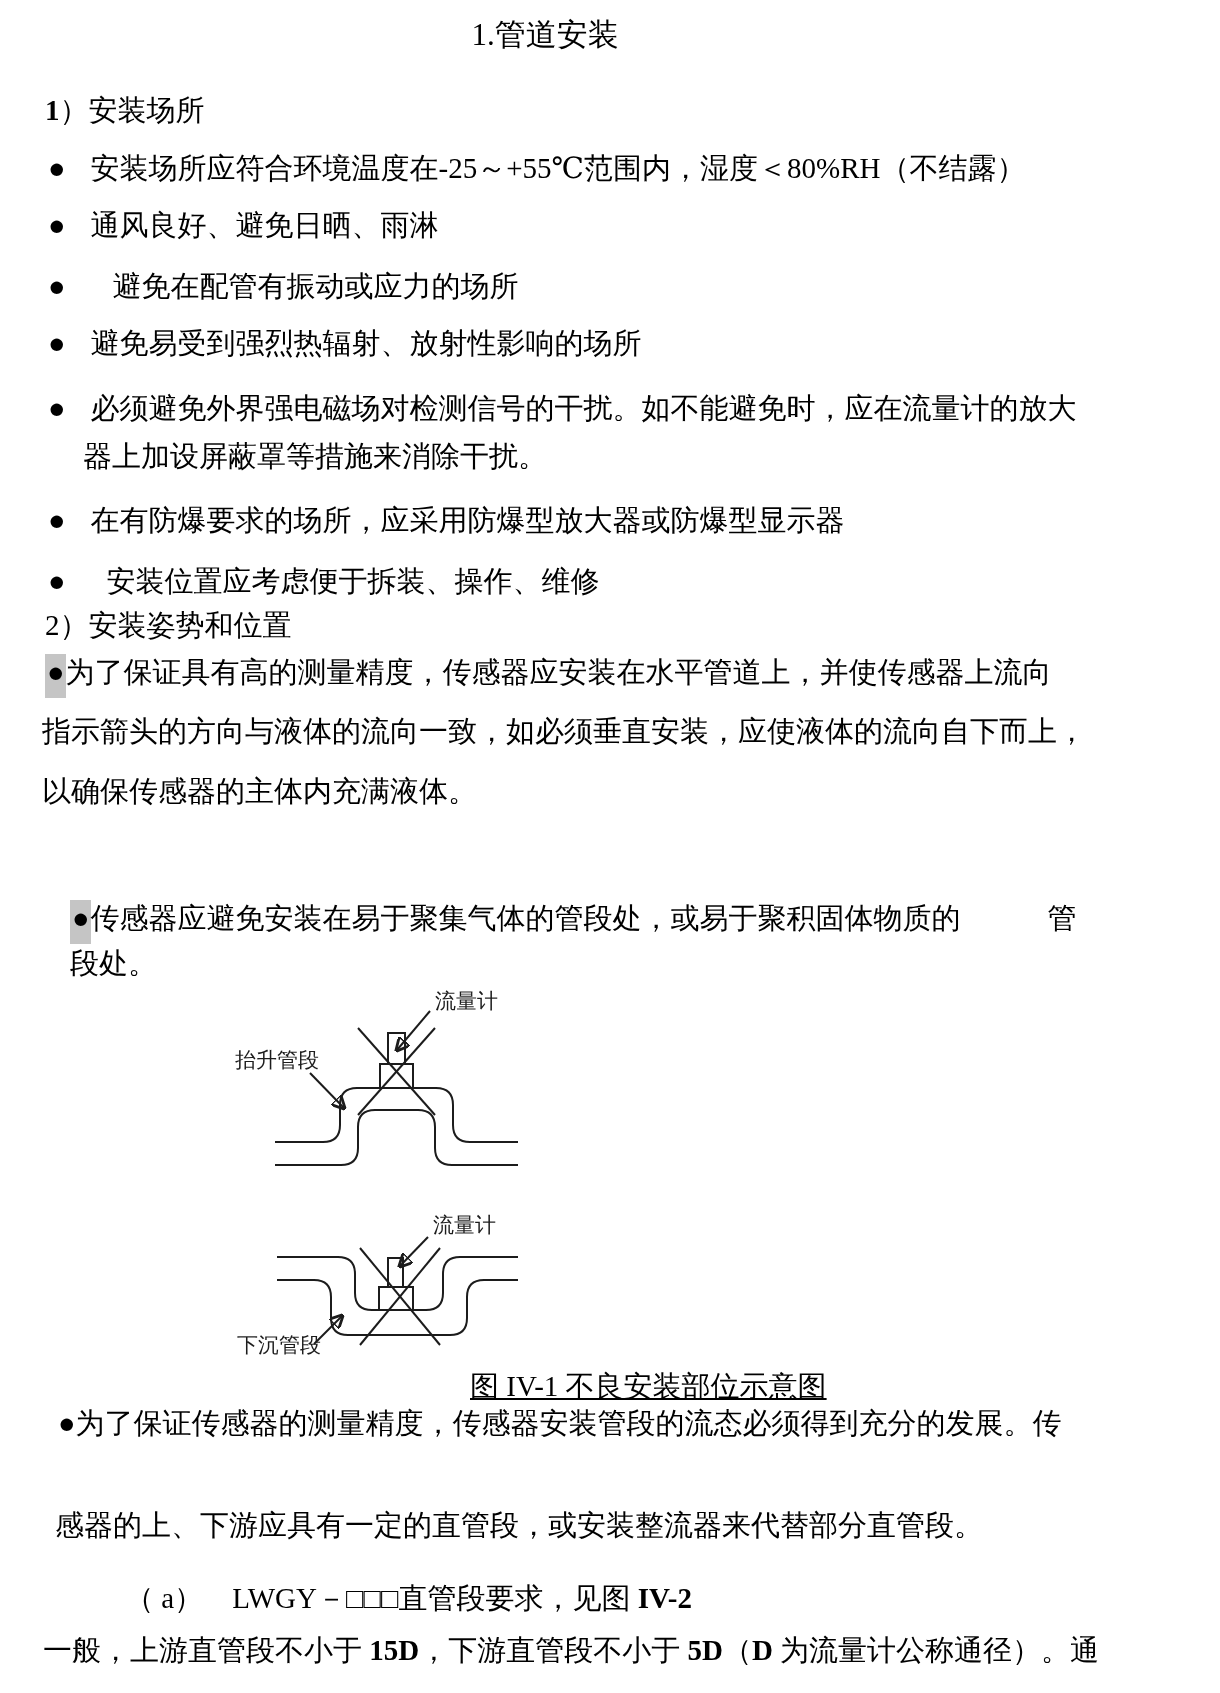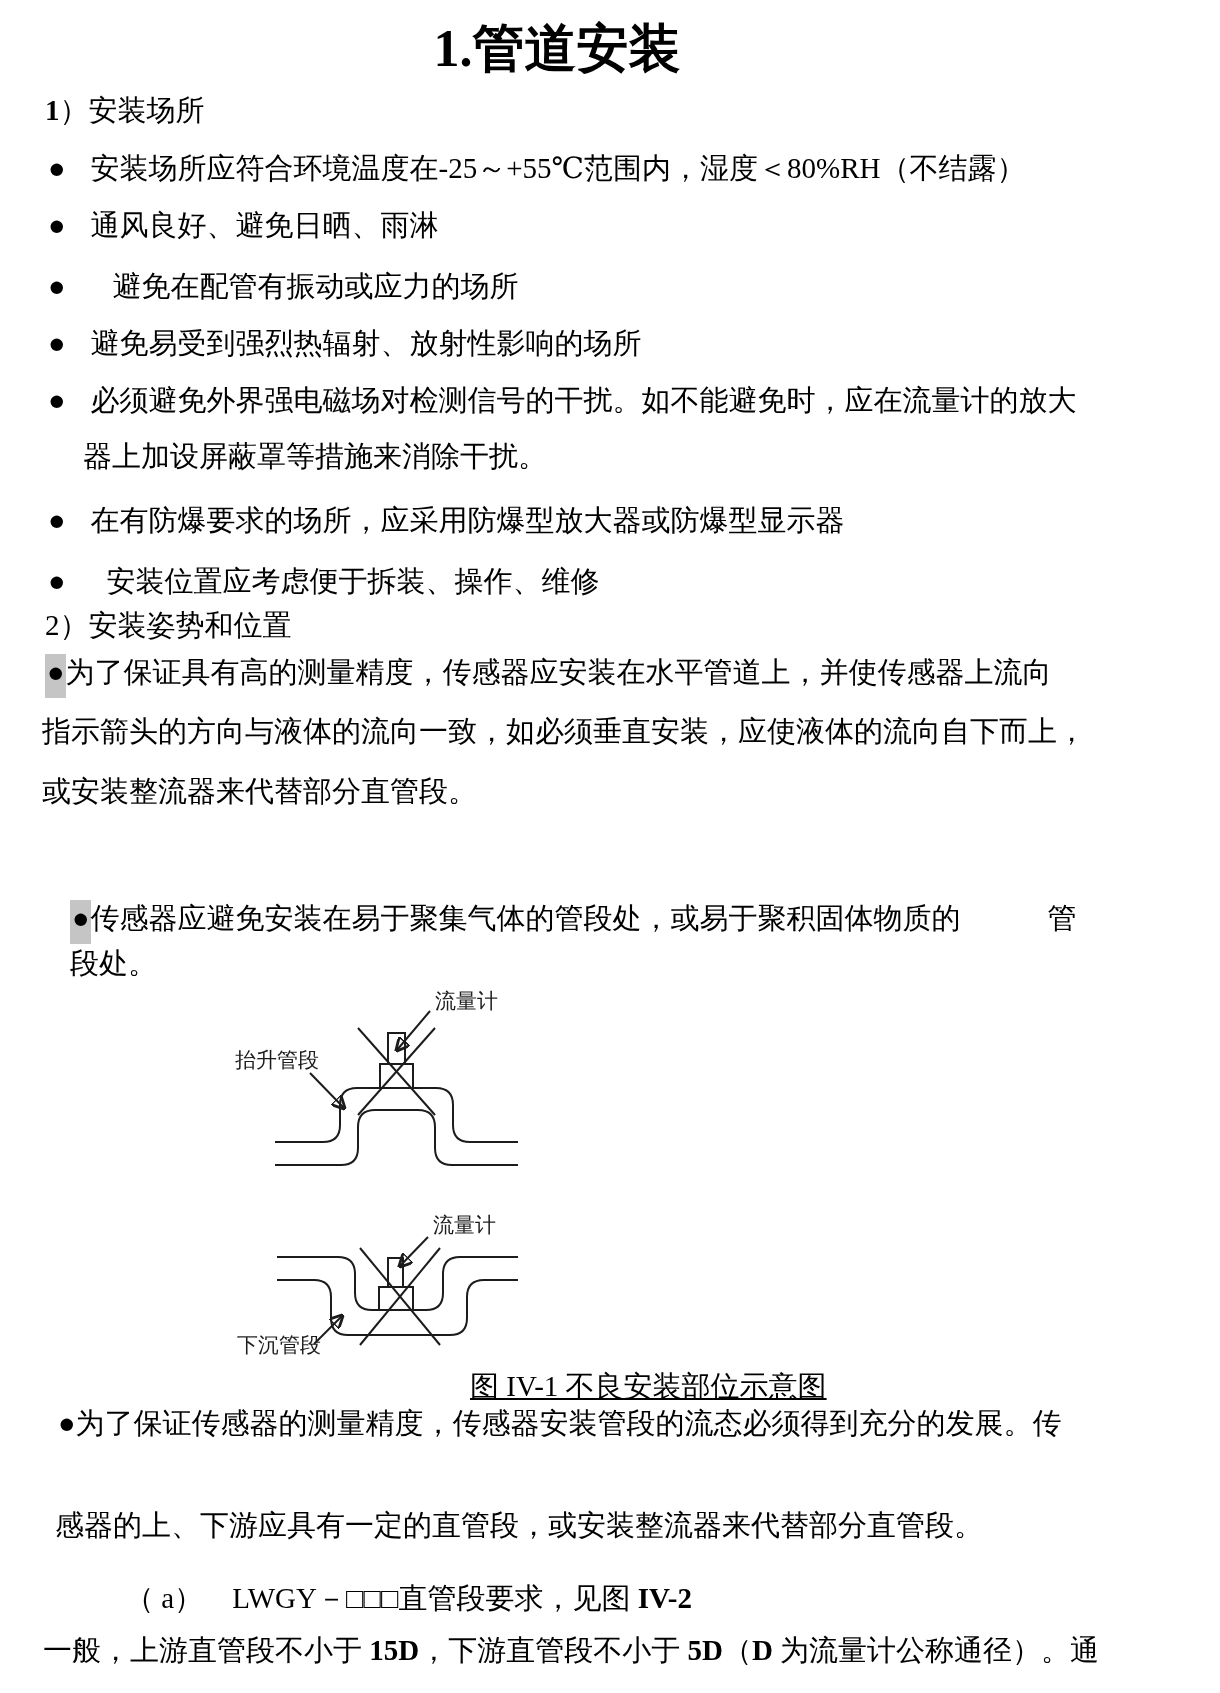--- a/index.html
+++ b/index.html
@@ -15,24 +15,23 @@
     position:absolute;
     font-size:29px;
     line-height:40px;
     white-space:pre;
     text-align:center;
   }
   .title{
     position:absolute;
     top:14px;left:0;width:1090px;
     text-align:center;
-    font-size:52px;
-    font-weight:bold;
+    font-size:31px;
+    font-weight:normal;
     white-space:pre;
-    padding-left:12px;
   }
   b{font-weight:bold;}
   .blt{margin-right:25px;}
   .blt-hl{
     background:#c5c5c5;
     padding:2px 1px 10px 2px;
   }
   .fig-svg{position:absolute;}
   .fig-svg path, .fig-svg line{stroke:#1c1c1c;stroke-width:2;fill:none;}
   .fig-svg rect{stroke:#1c1c1c;stroke-width:2;fill:#ffffff;}
@@ -49,32 +48,32 @@
   <div class="ln" style="top:90px;left:45px"><b>1</b><span>）安装场所</span></div>
 
   <div class="ln" style="top:148px;left:48px"><span class="blt">●</span><span>安装场所应符合环境温度在-25～+55℃范围内，湿度＜80%RH（不结露）</span></div>
 
   <div class="ln" style="top:205px;left:48px"><span class="blt">●</span><span>通风良好、避免日晒、雨淋</span></div>
 
   <div class="ln" style="top:266px;left:48px"><span class="blt">●</span><span style="margin-left:22px">避免在配管有振动或应力的场所</span></div>
 
   <div class="ln" style="top:323px;left:48px"><span class="blt">●</span><span>避免易受到强烈热辐射、放射性影响的场所</span></div>
 
-  <div class="ln" style="top:380px;left:48px"><span class="blt">●</span><span>必须避免外界强电磁场对检测信号的干扰。如不能避免时，应在流量计的放大</span></div>
+  <div class="ln" style="top:388px;left:48px"><span class="blt">●</span><span>必须避免外界强电磁场对检测信号的干扰。如不能避免时，应在流量计的放大</span></div>
   <div class="ln" style="top:436px;left:83px">器上加设屏蔽罩等措施来消除干扰。</div>
 
   <div class="ln" style="top:500px;left:48px"><span class="blt">●</span><span>在有防爆要求的场所，应采用防爆型放大器或防爆型显示器</span></div>
 
   <div class="ln" style="top:561px;left:48px"><span class="blt">●</span><span style="margin-left:16px">安装位置应考虑便于拆装、操作、维修</span></div>
 
   <div class="ln" style="top:605px;left:45px">2）安装姿势和位置</div>
 
   <div class="ln" style="top:652px;left:45px"><span class="blt-hl">●</span><span>为了保证具有高的测量精度，传感器应安装在水平管道上，并使传感器上流向</span></div>
   <div class="ln" style="top:711px;left:42px">指示箭头的方向与液体的流向一致，如必须垂直安装，应使液体的流向自下而上，</div>
-  <div class="ln" style="top:771px;left:42px">或安装整流器来代替部分直管段。</div>
+  <div class="ln" style="top:771px;left:42px">以确保传感器的主体内充满液体。</div>
 
   <div class="ln" style="top:898px;left:70px"><span class="blt-hl">●</span><span>传感器应避免安装在易于聚集气体的管段处，或易于聚积固体物质的　　　管</span></div>
   <div class="ln" style="top:943px;left:70px">段处。</div>
 
   <svg class="fig-svg" style="left:230px;top:975px" width="300" height="200" viewBox="0 0 300 200" xmlns="http://www.w3.org/2000/svg">
     <defs>
       <marker id="arrow" viewBox="0 0 10 10" refX="8.5" refY="5" markerWidth="7" markerHeight="7" orient="auto">
         <path d="M0,0 L10,5 L0,10 z" fill="#1c1c1c" stroke="none"></path>
       </marker>
     </defs>

